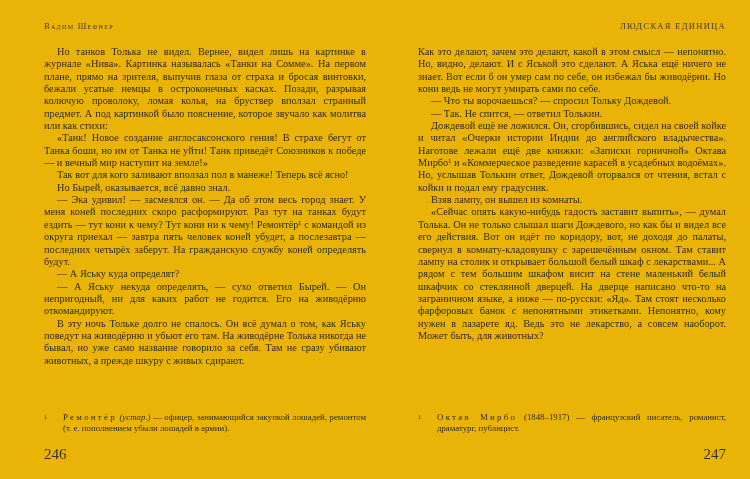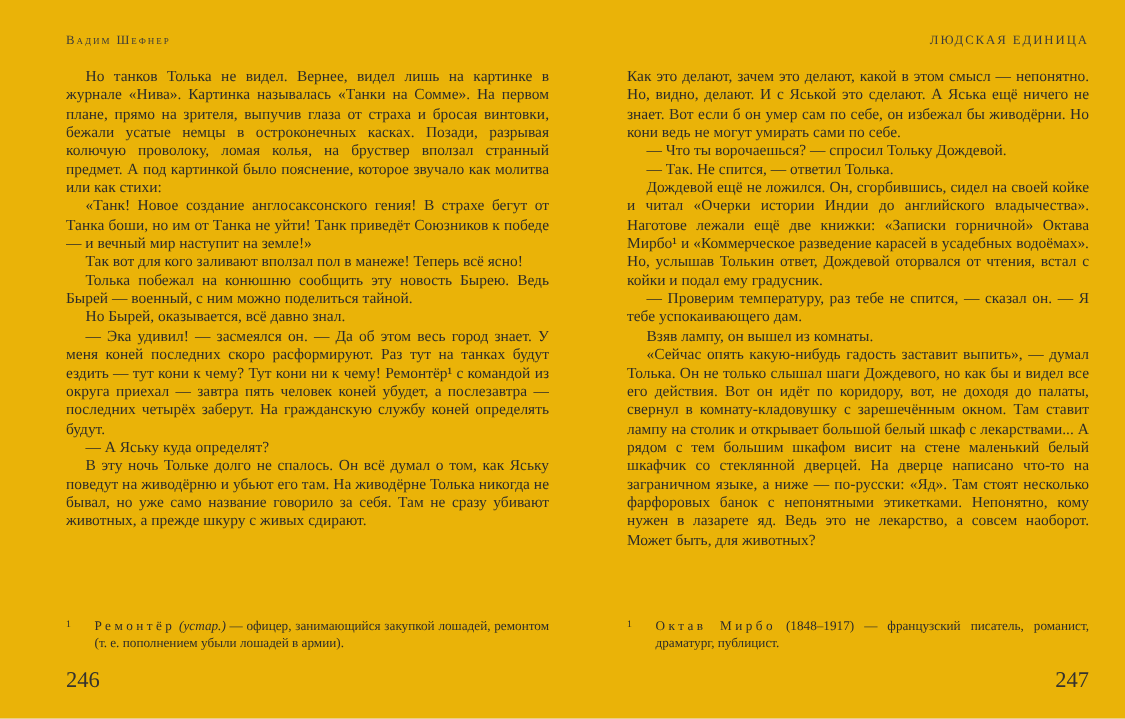--- a/index.html
+++ b/index.html
@@ -92,24 +92,24 @@
 
 <div class="spread">
 
   <section class="page left">
     <div class="running-header author">Вадим Шефнер</div>
 
     <div class="body-text">
       <p>Но танков Толька не видел. Вернее, видел лишь на картинке в журнале «Нива». Картинка называлась «Танки на Сомме». На первом плане, прямо на зрителя, выпучив глаза от страха и бросая винтовки, бежали усатые немцы в остроконечных касках. Позади, разрывая колючую проволоку, ломая колья, на бруствер вползал странный предмет. А под картинкой было пояснение, которое звучало как молитва или как стихи:</p>
       <p>«Танк! Новое создание англосаксонского гения! В страхе бегут от Танка боши, но им от Танка не уйти! Танк приведёт Союзников к победе — и вечный мир наступит на земле!»</p>
       <p>Так вот для кого заливают вползал пол в манеже! Теперь всё ясно!</p>
-      <p>Толька побежал на конюшню сообщить эту новость Бырею. Ведь Бырей — военный, с ним можно поделиться тайной.</p>
       <p>Но Бырей, оказывается, всё давно знал.</p>
       <p>— Эка удивил! — засмеялся он. — Да об этом весь город знает. У меня коней последних скоро расформируют. Раз тут на танках будут ездить — тут кони к чему? Тут кони ни к чему! Ремонтёр¹ с командой из округа приехал — завтра пять человек коней убудет, а послезавтра — последних четырёх заберут. На гражданскую службу коней определять будут.</p>
       <p>— А Яську куда определят?</p>
+      <p>— А Яську некуда определять, — сухо ответил Бырей. — Он непригодный, ни для каких работ не годится. Его на живодёрню откомандируют.</p>
       <p>В эту ночь Тольке долго не спалось. Он всё думал о том, как Яську поведут на живодёрню и убьют его там. На живодёрне Толька никогда не бывал, но уже само название говорило за себя. Там не сразу убивают животных, а прежде шкуру с живых сдирают.</p>
     </div>
 
     <div class="footnote">
       <span class="fn-marker">1</span>
       <span class="fn-body">
         <span class="fn-term">Ремонтёр</span>
         <span class="fn-qual-italic">(устар.)</span>
         <span>— офицер, занимающийся закупкой лошадей, ремонтом (т. е. пополнением убыли лошадей в армии).</span>
       </span>
@@ -117,23 +117,22 @@
 
     <div class="page-number">246</div>
   </section>
 
   <section class="page right">
     <div class="running-header title">ЛЮДСКАЯ ЕДИНИЦА</div>
 
     <div class="body-text">
       <p class="no-indent">Как это делают, зачем это делают, какой в этом смысл — непонятно. Но, видно, делают. И с Яськой это сделают. А Яська ещё ничего не знает. Вот если б он умер сам по себе, он избежал бы живодёрни. Но кони ведь не могут умирать сами по себе.</p>
       <p>— Что ты ворочаешься? — спросил Тольку Дождевой.</p>
-      <p>— Так. Не спится, — ответил Толька.</p>
+      <p>— Так. Не спится, — ответил Толькин.</p>
       <p>Дождевой ещё не ложился. Он, сгорбившись, сидел на своей койке и читал «Очерки истории Индии до английского владычества». Наготове лежали ещё две книжки: «Записки горничной» Октава Мирбо¹ и «Коммерческое разведение карасей в усадебных водоёмах». Но, услышав Толькин ответ, Дождевой оторвался от чтения, встал с койки и подал ему градусник.</p>
-      <p>— Проверим температуру, раз тебе не спится, — сказал он. — Я тебе успокаивающего дам.</p>
       <p>Взяв лампу, он вышел из комнаты.</p>
       <p>«Сейчас опять какую-нибудь гадость заставит выпить», — думал Толька. Он не только слышал шаги Дождевого, но как бы и видел все его действия. Вот он идёт по коридору, вот, не доходя до палаты, свернул в комнату-кладовушку с зарешечённым окном. Там ставит лампу на столик и открывает большой белый шкаф с лекарствами... А рядом с тем большим шкафом висит на стене маленький белый шкафчик со стеклянной дверцей. На дверце написано что-то на заграничном языке, а ниже — по-русски: «Яд». Там стоят несколько фарфоровых банок с непонятными этикетками. Непонятно, кому нужен в лазарете яд. Ведь это не лекарство, а совсем наоборот. Может быть, для животных?</p>
     </div>
 
     <div class="footnote">
       <span class="fn-marker">1</span>
       <span class="fn-body">
         <span class="fn-term">Октав Мирбо</span>
         <span>(1848–1917)</span>
         <span>— французский писатель, романист, драматург, публицист.</span>

